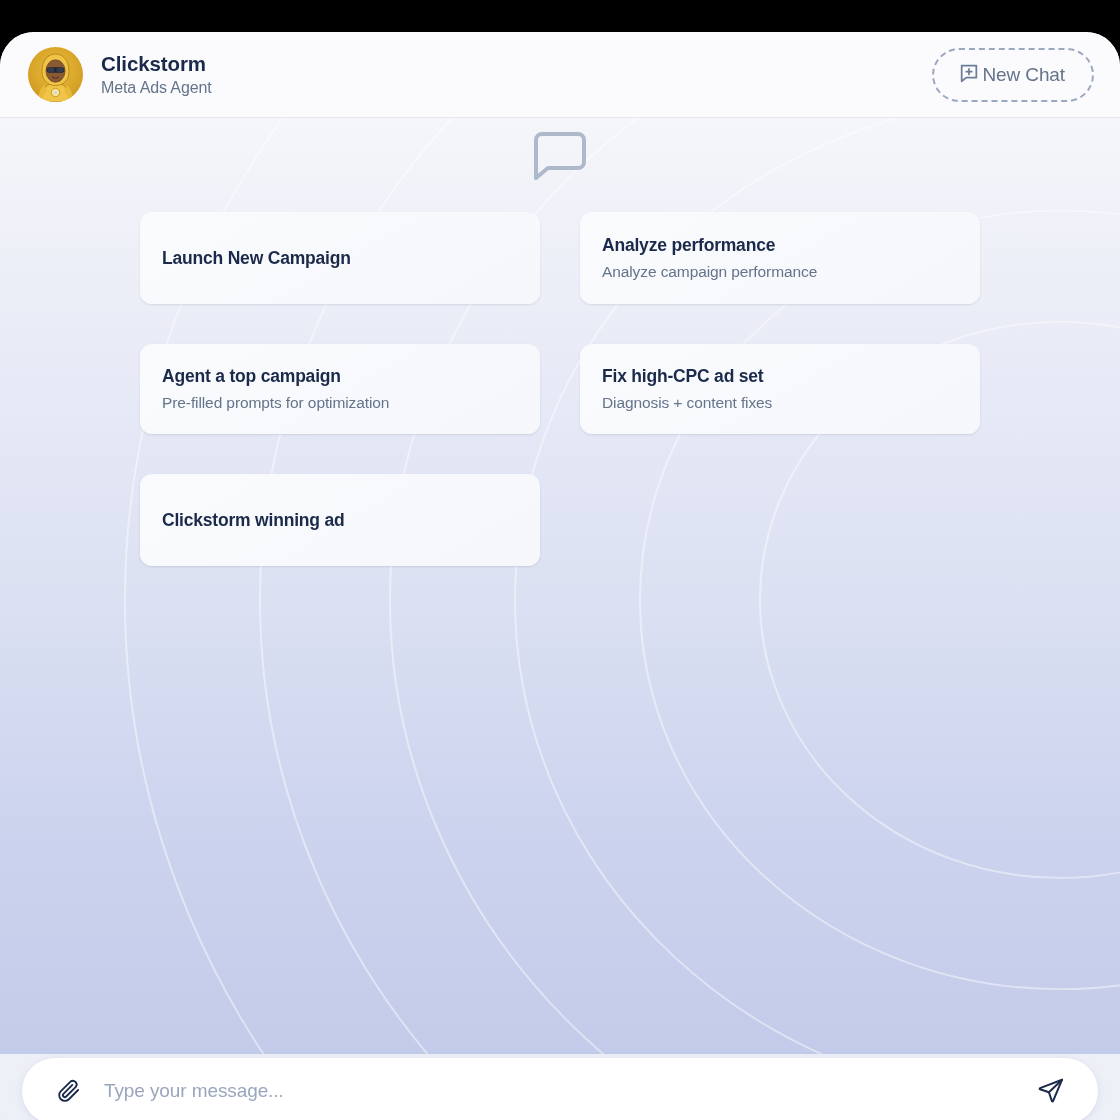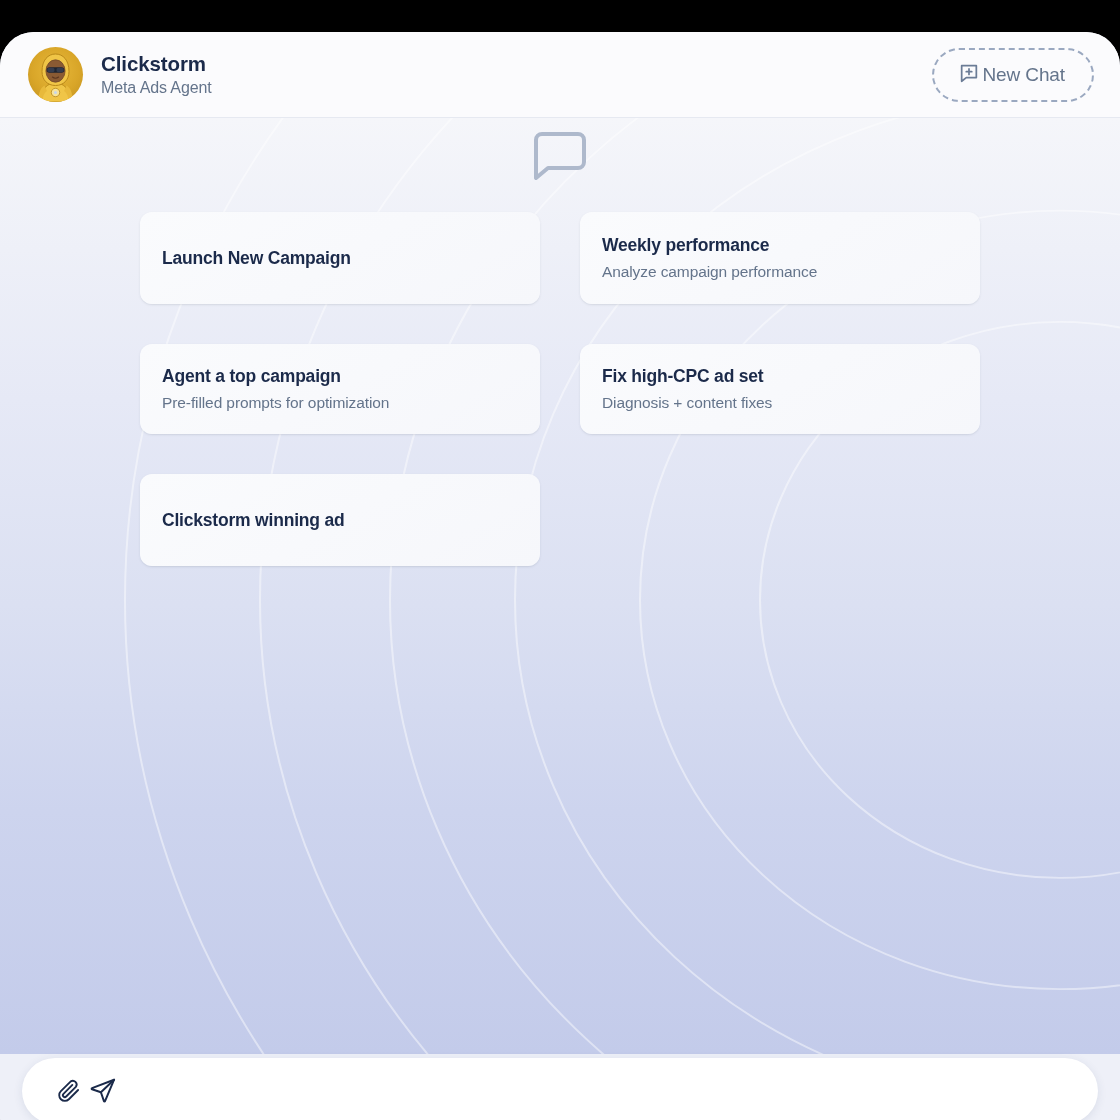--- a/index.html
+++ b/index.html
@@ -281,21 +281,21 @@
 
 
       <div id="suggestions">
 
         <div class="suggestion-card no-sub">
           <div class="card-title">Launch New Campaign</div>
 
         </div>
 
         <div class="suggestion-card">
-          <div class="card-title">Weekly performance</div>
+          <div class="card-title">Analyze performance</div>
           <div class="card-subtitle">Analyze campaign performance</div>
         </div>
 
         <div class="suggestion-card">
           <div class="card-title">Agent a top campaign</div>
           <div class="card-subtitle">Pre-filled prompts for optimization</div>
         </div>
 
         <div class="suggestion-card">
           <div class="card-title">Fix high-CPC ad set</div>
@@ -313,20 +313,21 @@
 
   <div id="composer">
     <div id="composer-bar">
 
       <span id="attach-icon">
         <svg width="26" height="26" viewBox="0 0 24 24" fill="none" stroke="#1b2a4a" stroke-width="1.7" stroke-linecap="round" stroke-linejoin="round">
           <path d="M20.4 11.1l-8.5 8.5a5.2 5.2 0 0 1-7.4-7.4l8.9-8.9a3.5 3.5 0 0 1 4.9 4.9l-8.9 8.9a1.7 1.7 0 0 1-2.5-2.5l8.2-8.2"></path>
         </svg>
       </span>
 
+      <input id="message-input" type="text" placeholder="Type your message..." style="">
 
       <button id="send-button">
         <span>
           <svg width="28" height="28" viewBox="0 0 24 24" fill="none" stroke="#1b2a4a" stroke-width="1.7" stroke-linecap="round" stroke-linejoin="round">
             <path d="M21.5 3.2L2.6 10.4a.5.5 0 0 0 0 .95l7.6 2.6 2.6 7.6a.5.5 0 0 0 .95 0z"></path>
             <line x1="21.5" y1="3.2" x2="10.2" y2="13.95"></line>
           </svg>
         </span>
       </button>
     </div>

